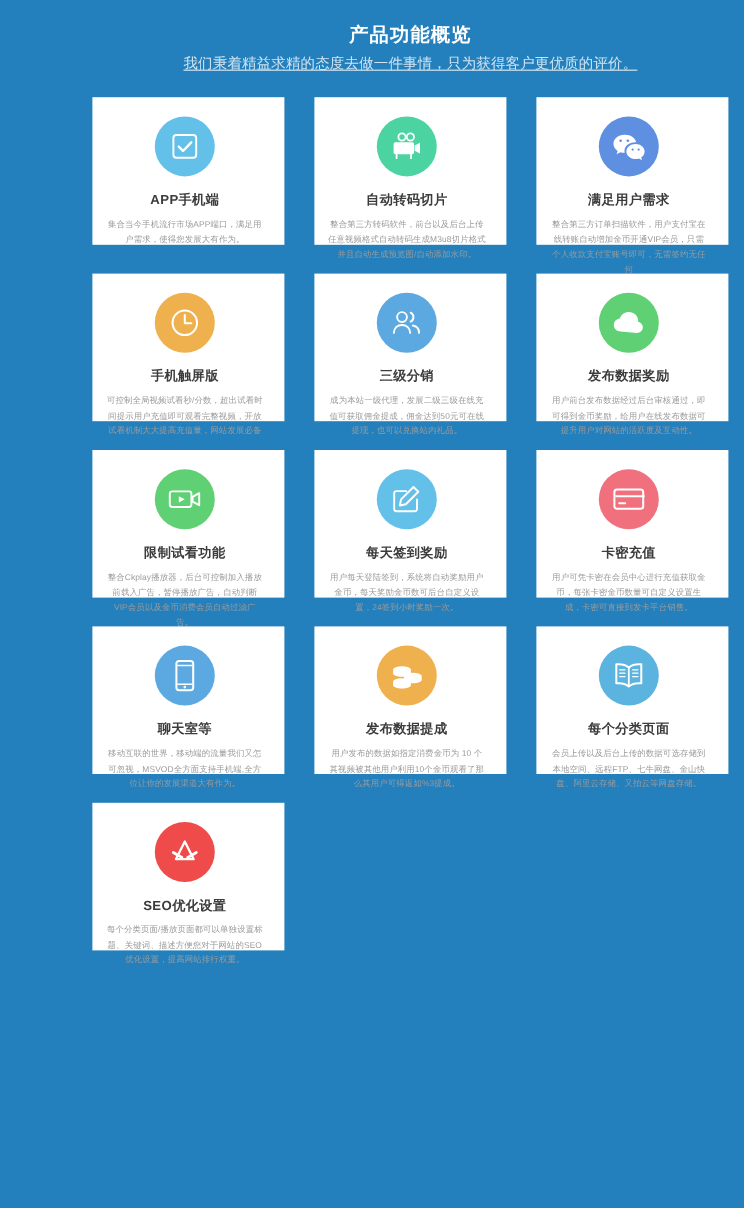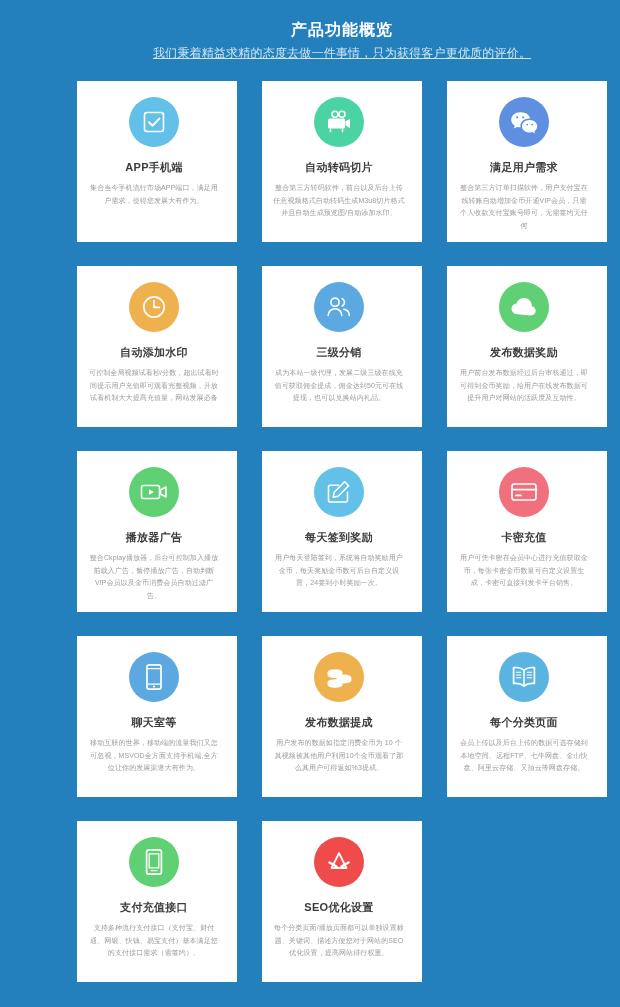--- a/index.html
+++ b/index.html
@@ -52,21 +52,21 @@
     display: grid;
     grid-template-columns: repeat(3, 160px);
     grid-column-gap: 25px;
     grid-row-gap: 24px;
     justify-content: center;
   }
 
   .card {
     background: #ffffff;
     width: 160px;
-    height: 161px;
+    height: 123px;
     padding: 16px 17px 10px 11px;
     display: flex;
     flex-direction: column;
     align-items: center;
     text-align: center;
     cursor: pointer;
   }
 
   .card-icon {
     width: 50px;
@@ -144,21 +144,21 @@
         <div class="card-title">满足用户需求</div>
         <div class="card-desc">整合第三方订单扫描软件，用户支付宝在线转账自动增加金币开通VIP会员，只需个人收款支付宝账号即可，无需签约无任何</div>
       </div>
       <div class="card">
         <div class="card-icon" style="background: rgb(239, 176, 78);">
           <svg width="26" height="26" viewBox="0 0 26 26">
             <circle cx="13" cy="13" r="10.2" fill="none" stroke="#fff" stroke-width="1.7"></circle>
             <path d="M13 6.6v6.8h5.4" fill="none" stroke="#fff" stroke-width="1.7" stroke-linecap="round" stroke-linejoin="round"></path>
           </svg>
         </div>
-        <div class="card-title">自动添加水印</div>
+        <div class="card-title">手机触屏版</div>
         <div class="card-desc">可控制全局视频试看秒/分数，超出试看时间提示用户充值即可观看完整视频，开放试看机制大大提高充值量，网站发展必备</div>
       </div>
       <div class="card">
         <div class="card-icon" style="background: rgb(91, 169, 224);">
           <svg width="28" height="26" viewBox="0 0 28 26">
             <circle cx="10" cy="8.2" r="4.1" fill="none" stroke="#fff" stroke-width="1.6"></circle>
             <path d="M3.2 21.4c0-4 3-6.6 6.8-6.6s6.8 2.6 6.8 6.6" fill="none" stroke="#fff" stroke-width="1.6" stroke-linecap="round"></path>
             <path d="M17.2 4.6a4.1 4.1 0 0 1 0 7.4M19 15.3c3.1.6 5.2 3 5.2 6.1" fill="none" stroke="#fff" stroke-width="1.6" stroke-linecap="round"></path>
           </svg>
         </div>
@@ -175,21 +175,21 @@
         <div class="card-desc">用户前台发布数据经过后台审核通过，即可得到金币奖励，给用户在线发布数据可提升用户对网站的活跃度及互动性。</div>
       </div>
       <div class="card">
         <div class="card-icon" style="background: rgb(95, 208, 115);">
           <svg width="30" height="24" viewBox="0 0 30 24">
             <rect x="2.5" y="5.5" width="18" height="13" rx="2" fill="none" stroke="#fff" stroke-width="1.6"></rect>
             <path d="M10 9.5l5 2.6-5 2.6z" fill="#fff"></path>
             <path d="M21.5 10l5.5-3v10l-5.5-3z" fill="none" stroke="#fff" stroke-width="1.6" stroke-linejoin="round"></path>
           </svg>
         </div>
-        <div class="card-title">播放器广告</div>
+        <div class="card-title">限制试看功能</div>
         <div class="card-desc">整合Ckplay播放器，后台可控制加入播放前载入广告，暂停播放广告，自动判断VIP会员以及金币消费会员自动过滤广告。</div>
       </div>
       <div class="card">
         <div class="card-icon" style="background: rgb(99, 192, 232);">
           <svg width="28" height="26" viewBox="0 0 28 26">
             <path d="M22.5 13.2v8a1.8 1.8 0 0 1-1.8 1.8H5.3a1.8 1.8 0 0 1-1.8-1.8V8.1a1.8 1.8 0 0 1 1.8-1.8h8.2" fill="none" stroke="#fff" stroke-width="1.6" stroke-linecap="round"></path>
             <path d="M19.6 2.8l4 4L13.2 17.2l-5 1 1-5z" fill="none" stroke="#fff" stroke-width="1.6" stroke-linejoin="round"></path>
           </svg>
         </div>
         <div class="card-title">每天签到奖励</div>
@@ -236,31 +236,20 @@
           <svg width="28" height="26" viewBox="0 0 28 26">
             <path d="M14 6.2C11.4 4 8 3.2 3.6 3.6v15.8c4.4-.4 7.8.4 10.4 2.6 2.6-2.2 6-3 10.4-2.6V3.6C20 3.2 16.6 4 14 6.2z" fill="none" stroke="#fff" stroke-width="1.7" stroke-linejoin="round"></path>
             <path d="M14 6.2v16" stroke="#fff" stroke-width="1.5"></path>
             <path d="M6.4 8.2h4.4M6.4 11h4.4M6.4 13.8h4.4M17.2 8.2h4.4M17.2 11h4.4M17.2 13.8h4.4" stroke="#fff" stroke-width="1.1" stroke-linecap="round"></path>
           </svg>
         </div>
         <div class="card-title">每个分类页面</div>
         <div class="card-desc">会员上传以及后台上传的数据可选存储到本地空间、远程FTP、七牛网盘、金山快盘、阿里云存储、又拍云等网盘存储。</div>
       </div>
       <div class="card">
-        <div class="card-icon" style="background: rgb(95, 208, 115);">
-          <svg width="22" height="28" viewBox="0 0 22 28">
-            <rect x="3.6" y="1.8" width="14.8" height="24.4" rx="2.2" fill="none" stroke="#fff" stroke-width="1.7"></rect>
-            <rect x="6.2" y="5.8" width="9.6" height="14" fill="none" stroke="#fff" stroke-width="1.3"></rect>
-            <path d="M8.2 22.6h5.6" stroke="#fff" stroke-width="1.4" stroke-linecap="round"></path>
-          </svg>
-        </div>
-        <div class="card-title">支付充值接口</div>
-        <div class="card-desc">支持多种流行支付接口（支付宝、财付通、网银、快钱、易宝支付）基本满足您的支付接口需求（需签约）。</div>
-      </div>
-      <div class="card">
         <div class="card-icon" style="background: rgb(239, 75, 75);">
           <svg width="28" height="26" viewBox="0 0 28 26">
             <path d="M14 4.2L21.4 19H6.6z" fill="none" stroke="#fff" stroke-width="1.9" stroke-linejoin="round"></path>
             <path d="M4.4 13.4l7.2 4.2M23.6 13.4l-7.2 4.2" stroke="#fff" stroke-width="2.3" stroke-linecap="round"></path>
           </svg>
         </div>
         <div class="card-title">SEO优化设置</div>
         <div class="card-desc">每个分类页面/播放页面都可以单独设置标题、关键词、描述方便您对于网站的SEO优化设置，提高网站排行权重。</div>
       </div>
     </div>

